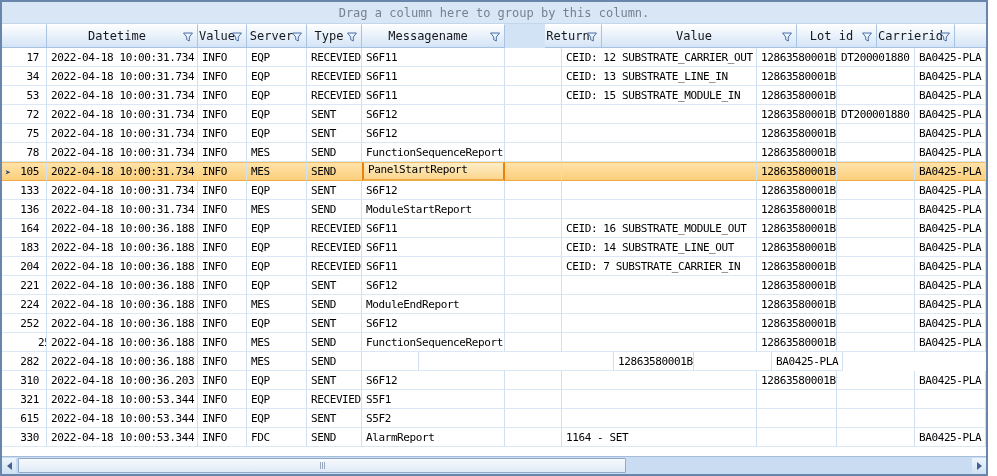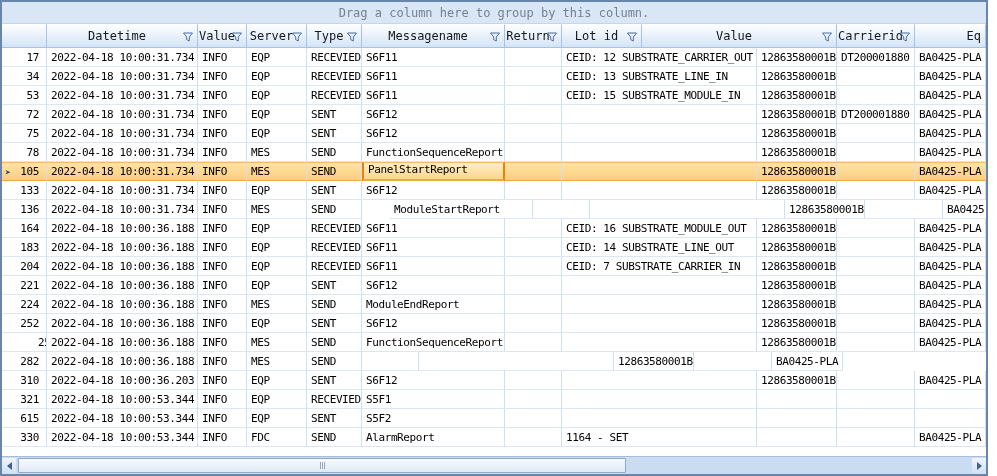--- a/index.html
+++ b/index.html
@@ -149,38 +149,38 @@
             <span class="filter-icon"><svg viewBox="0 0 12 12" width="12" height="12">
                 <path d="M1.5 2 H10.5 L7.3 6 V10 L4.7 8.6 V6 Z" fill="#eaf2fb" stroke="#4a6fa5" stroke-width="1"></path>
               </svg></span>
           </div>
           <div class="hdr-cell" style="width: 143px;">
             <span class="hdr-label">Messagename</span>
             <span class="filter-icon"><svg viewBox="0 0 12 12" width="12" height="12">
                 <path d="M1.5 2 H10.5 L7.3 6 V10 L4.7 8.6 V6 Z" fill="#eaf2fb" stroke="#4a6fa5" stroke-width="1"></path>
               </svg></span>
           </div>
-          <div class="hdr-cell" style="width: 57px;">
+          <div class="hdr-cell" style="width: 57px; margin-left: 40px;">
             <span class="hdr-label">Return</span>
+            <span class="filter-icon"><svg viewBox="0 0 12 12" width="12" height="12">
+                <path d="M1.5 2 H10.5 L7.3 6 V10 L4.7 8.6 V6 Z" fill="#eaf2fb" stroke="#4a6fa5" stroke-width="1"></path>
+              </svg></span>
+          </div>
+          <div class="hdr-cell" style="width: 195px;">
+            <span class="hdr-label">Value</span>
             <span class="filter-icon"><svg viewBox="0 0 12 12" width="12" height="12">
                 <path d="M1.5 2 H10.5 L7.3 6 V10 L4.7 8.6 V6 Z" fill="#eaf2fb" stroke="#4a6fa5" stroke-width="1"></path>
               </svg></span>
           </div>
           <div class="hdr-cell" style="width: 80px;">
             <span class="hdr-label">Lot id</span>
             <span class="filter-icon"><svg viewBox="0 0 12 12" width="12" height="12">
                 <path d="M1.5 2 H10.5 L7.3 6 V10 L4.7 8.6 V6 Z" fill="#eaf2fb" stroke="#4a6fa5" stroke-width="1"></path>
               </svg></span>
           </div>
-          <div class="hdr-cell" style="width: 195px;">
-            <span class="hdr-label">Value</span>
-            <span class="filter-icon"><svg viewBox="0 0 12 12" width="12" height="12">
-                <path d="M1.5 2 H10.5 L7.3 6 V10 L4.7 8.6 V6 Z" fill="#eaf2fb" stroke="#4a6fa5" stroke-width="1"></path>
-              </svg></span>
-          </div>
           <div class="hdr-cell" style="width: 78px;">
             <span class="hdr-label">Carrierid</span>
             <span class="filter-icon"><svg viewBox="0 0 12 12" width="12" height="12">
                 <path d="M1.5 2 H10.5 L7.3 6 V10 L4.7 8.6 V6 Z" fill="#eaf2fb" stroke="#4a6fa5" stroke-width="1"></path>
               </svg></span>
           </div>
           <div class="hdr-cell no-filter align-right" style="width: 71px;">
             <span class="hdr-label">Eq</span>
           </div>
         </div>
@@ -288,21 +288,21 @@
             <div class="cell" style="width: 80px;">12863580001B</div>
             <div class="cell" style="width: 78px;"></div>
             <div class="cell" style="width: 71px;">BA0425-PLA</div>
           </div>
           <div class="row">
             <div class="cell num" style="width: 45px;">136</div>
             <div class="cell" style="width: 151px;">2022-04-18 10:00:31.734</div>
             <div class="cell" style="width: 49px;">INFO</div>
             <div class="cell" style="width: 60px;">MES</div>
             <div class="cell" style="width: 55px;">SEND</div>
-            <div class="cell" style="width: 143px; margin-left: 28px;">ModuleStartReport</div>
+            <div class="cell" style="width: 143px;">ModuleStartReport</div>
             <div class="cell" style="width: 57px;"></div>
             <div class="cell" style="width: 195px;"></div>
             <div class="cell" style="width: 80px;">12863580001B</div>
             <div class="cell" style="width: 78px;"></div>
             <div class="cell" style="width: 71px;">BA0425-PLA</div>
           </div>
           <div class="row">
             <div class="cell num" style="width: 45px;">164</div>
             <div class="cell" style="width: 151px;">2022-04-18 10:00:36.188</div>
             <div class="cell" style="width: 49px;">INFO</div>

